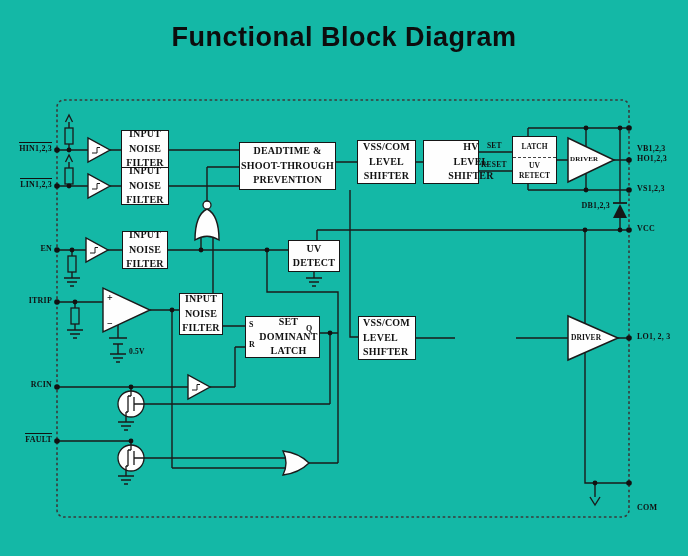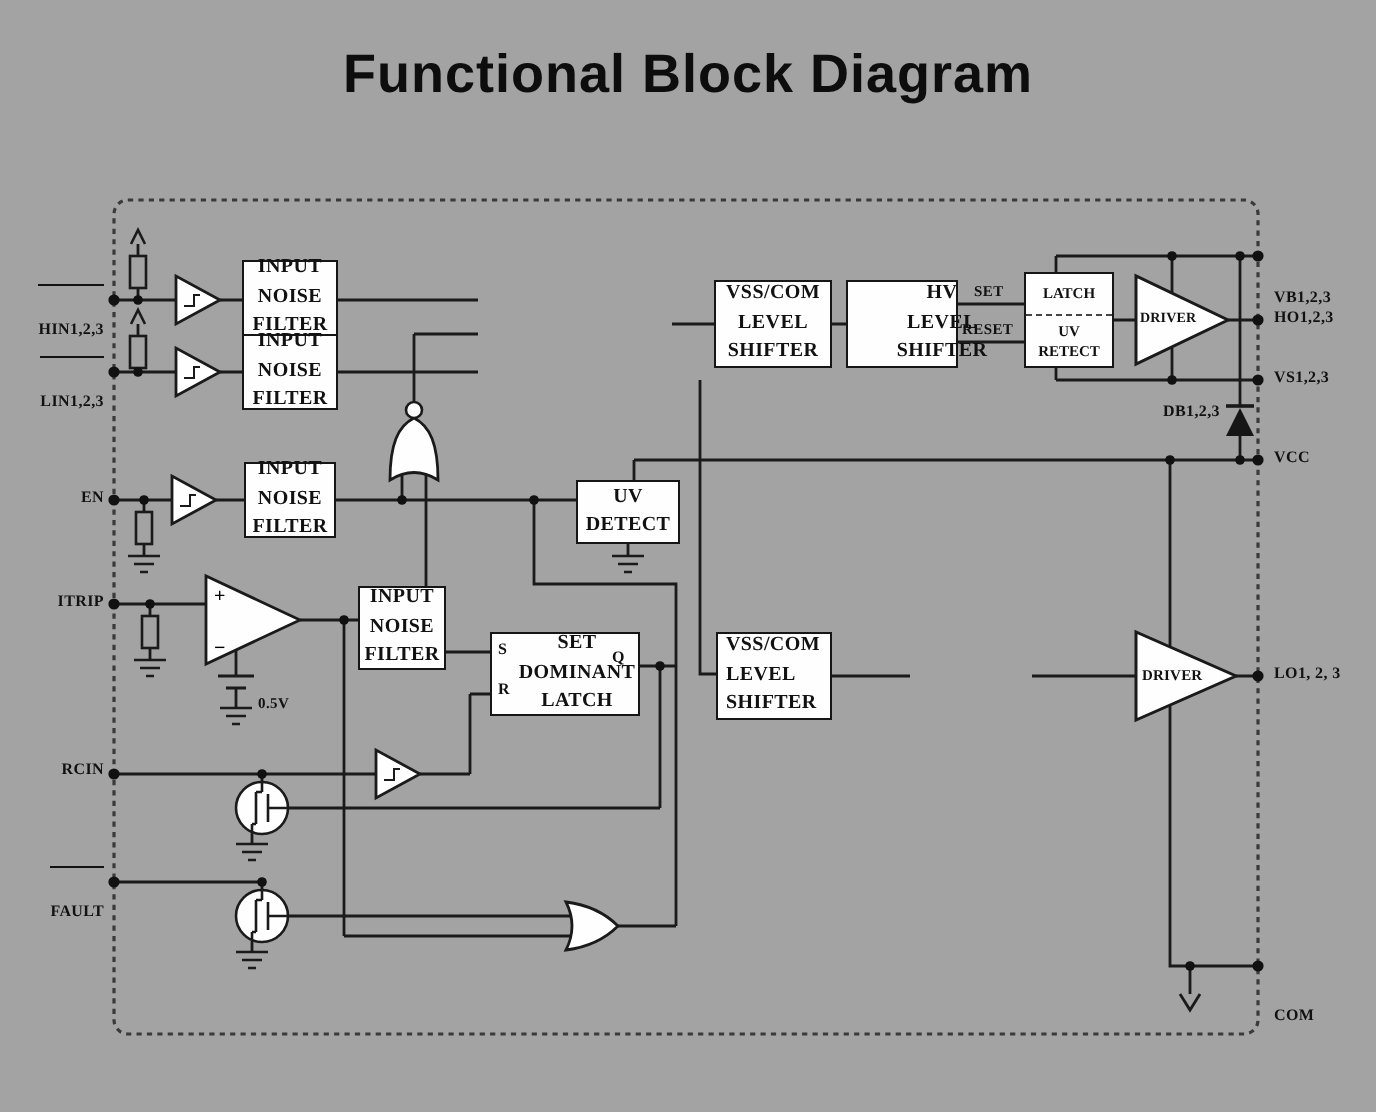--- a/index.html
+++ b/index.html
@@ -1,29 +1,29 @@
 <!DOCTYPE html>
 <html><head>
 <meta charset="utf-8">
 <style>
   html,body{margin:0;padding:0;background:#fff;}
-  #stage{position:relative;width:688px;height:556px;background:#a3a3a3;overflow:hidden;
+  #stage{position:relative;width:688px;height:556px;background:#14b8a6;overflow:hidden;
          font-family:"Liberation Serif","DejaVu Serif",serif;color:#111;}
   #title{position:absolute;left:0;top:22px;width:688px;text-align:center;
          font-family:"Liberation Sans","DejaVu Sans",sans-serif;
          font-size:27px;font-weight:bold;letter-spacing:.5px;color:#0d0d0d;}
   svg{position:absolute;left:0;top:0;}
   .blk{position:absolute;border:1.5px solid #161616;background:#fefefe;
        display:flex;align-items:center;justify-content:center;text-align:center;
        font-size:10px;font-weight:bold;line-height:1.45;white-space:pre-line;
        letter-spacing:.2px;box-sizing:border-box;}
   .blk.leftal{justify-content:flex-start;text-align:left;padding-left:4px;}
   .pin{position:absolute;font-size:8px;font-weight:bold;letter-spacing:.2px;white-space:nowrap;}
   .pin.l{width:50px;text-align:right;}
-  .ov{display:inline-block;border-top:1.1px solid #111;padding-top:17px;}
+  .ov{display:inline-block;border-top:1.1px solid #111;padding-top:1px;}
   .tiny{position:absolute;font-size:7.5px;font-weight:bold;letter-spacing:.2px;white-space:nowrap;}
   .latchio{position:absolute;font-size:8px;font-weight:bold;}
   .drv{position:absolute;font-size:7.5px;font-weight:bold;letter-spacing:.1px;}
   .latchblk{position:absolute;border:1.5px solid #161616;background:#fefefe;box-sizing:border-box;
             font-size:7.5px;font-weight:bold;text-align:center;}
   .latchblk .half{display:flex;align-items:center;justify-content:center;white-space:pre-line;line-height:1.3;}
 </style>
 </head>
 <body>
 
@@ -154,20 +154,23 @@
 FILTER</div>
   <div class="blk" style="left:121px;top:167px;width:48px;height:38px;">INPUT
 NOISE
 FILTER</div>
   <div class="blk" style="left:122px;top:231px;width:46px;height:38px;">INPUT
 NOISE
 FILTER</div>
   <div class="blk" style="left:179px;top:293px;width:44px;height:42px;">INPUT
 NOISE
 FILTER</div>
+  <div class="blk" style="left:239px;top:142px;width:97px;height:48px;">DEADTIME &amp;
+SHOOT-THROUGH
+PREVENTION</div>
   <div class="blk" style="left:357px;top:140px;width:59px;height:44px;">VSS/COM
 LEVEL
 SHIFTER</div>
   <div class="blk" style="left:423px;top:140px;width:56px;height:44px;padding-left:40px;">HV
 LEVEL
 SHIFTER</div>
   <div class="blk" style="left:288px;top:240px;width:52px;height:32px;">UV
 DETECT</div>
   <div class="blk" style="left:245px;top:316px;width:75px;height:42px;padding-left:12px;">SET
 DOMINANT

